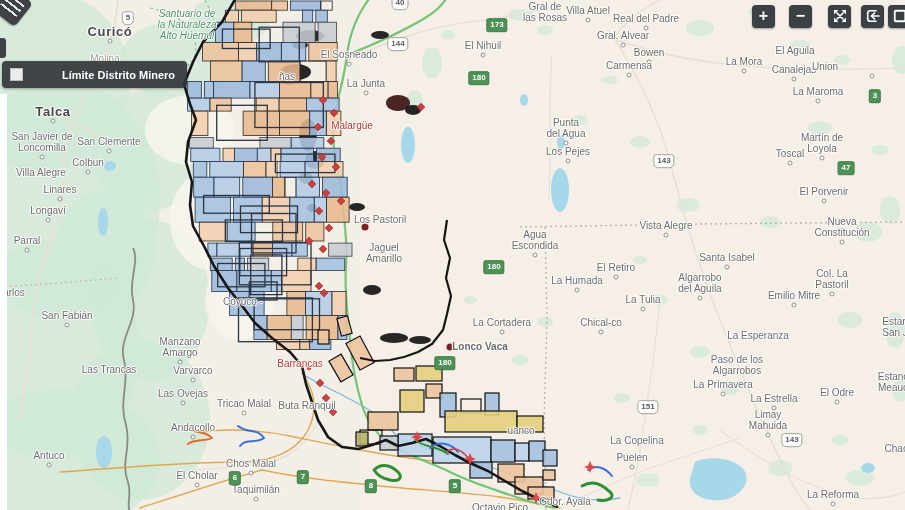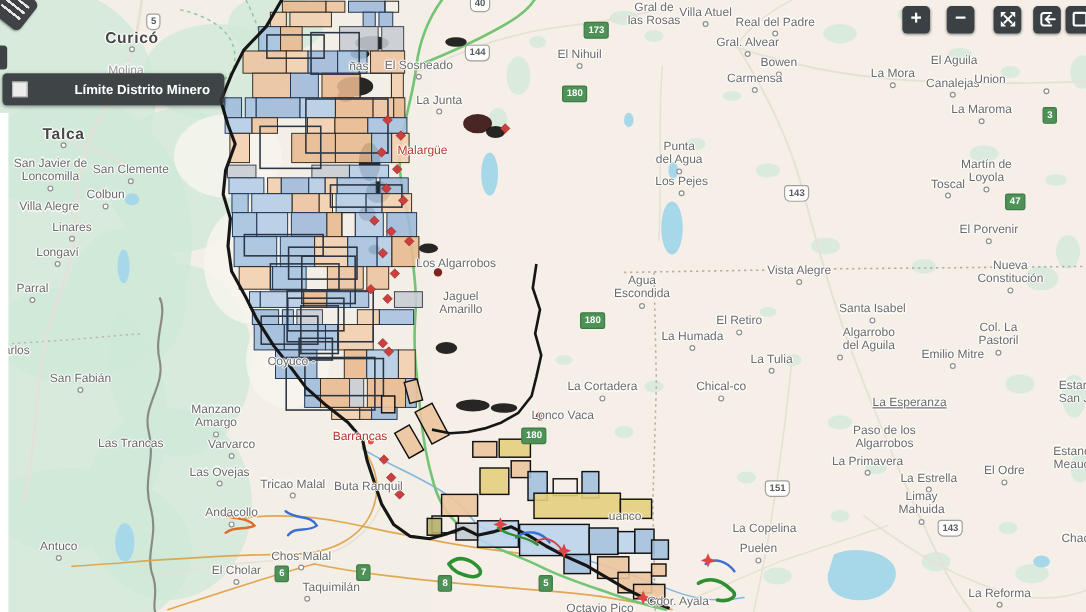--- a/index.html
+++ b/index.html
@@ -396,20 +396,23 @@
         <circle cx="794" cy="305" r="2" fill="#fff" stroke="#8f8f8f" stroke-width="1"></circle>
         <circle cx="723" cy="394" r="2" fill="#fff" stroke="#8f8f8f" stroke-width="1"></circle>
         <circle cx="774" cy="408" r="2" fill="#fff" stroke="#8f8f8f" stroke-width="1"></circle>
         <circle cx="837" cy="402" r="2" fill="#fff" stroke="#8f8f8f" stroke-width="1"></circle>
         <circle cx="768" cy="435" r="2" fill="#fff" stroke="#8f8f8f" stroke-width="1"></circle>
         <circle cx="632" cy="467" r="2" fill="#fff" stroke="#8f8f8f" stroke-width="1"></circle>
         <circle cx="833" cy="504" r="2" fill="#fff" stroke="#8f8f8f" stroke-width="1"></circle>
       </g>
     </svg>
   <div id="labels">
+      <div class="lbl park" style="left: 187px; top: 25px;">Santuario de
+la Naturaleza
+Alto Huemul</div>
       <div class="lbl city" style="left: 110px; top: 32px;">Curicó</div>
       <div class="lbl faint" style="left: 105px; top: 59px;">Molina</div>
       <div class="lbl city" style="left: 53px; top: 112px;">Talca</div>
       <div class="lbl town" style="left: 42px; top: 142px;">San Javier de
 Loncomilla</div>
       <div class="lbl town" style="left: 109px; top: 142px;">San Clemente</div>
       <div class="lbl town" style="left: 88px; top: 163px;">Colbun</div>
       <div class="lbl town" style="left: 41px; top: 173px;">Villa Alegre</div>
       <div class="lbl town" style="left: 60px; top: 190px;">Linares</div>
       <div class="lbl town" style="left: 48px; top: 211px;">Longaví</div>
@@ -419,28 +422,28 @@
       <div class="lbl town" style="left: 74px; top: 370px; margin-left: 35px;">Las Trancas</div>
       <div class="lbl town" style="left: 49px; top: 456px;">Antuco</div>
       <div class="lbl town" style="left: 180px; top: 347px;">Manzano
 Amargo</div>
       <div class="lbl town" style="left: 193px; top: 371px;">Varvarco</div>
       <div class="lbl town" style="left: 183px; top: 394px;">Las Ovejas</div>
       <div class="lbl town" style="left: 244px; top: 404px;">Tricao Malal</div>
       <div class="lbl town" style="left: 193px; top: 428px;">Andacollo</div>
       <div class="lbl town" style="left: 251px; top: 464px;">Chos Malal</div>
       <div class="lbl town" style="left: 197px; top: 476px;">El Cholar</div>
-      <div class="lbl town" style="left: 256px; top: 490px; margin-left: 20px;">Taquimilán</div>
+      <div class="lbl town" style="left: 256px; top: 490px;">Taquimilán</div>
       <div class="lbl town" style="left: 307px; top: 406px;">Buta Ranquil</div>
       <div class="lbl red" style="left: 300px; top: 364px;">Barrancas</div>
       <div class="lbl town" style="left: 349px; top: 55px;">El Sosneado</div>
       <div class="lbl town" style="left: 366px; top: 84px;">La Junta</div>
-      <div class="lbl town" style="left: 287px; top: 56px; padding-left: 24px;">ñas</div>
+      <div class="lbl town" style="left: 287px; top: 77px;">ñas</div>
       <div class="lbl red" style="left: 352px; top: 126px;">Malargüe</div>
-      <div class="lbl town" style="left: 380px; top: 220px;">Los Algarrobos</div>
+      <div class="lbl town" style="left: 380px; top: 220px;">Los Pastoril</div>
       <div class="lbl town" style="left: 384px; top: 253px;">Jaguel
 Amarillo</div>
       <div class="lbl town" style="left: 243px; top: 302px;">Coyuco -</div>
       <div class="lbl town" style="left: 483px; top: 46px;">El Nihuil</div>
       <div class="lbl town" style="left: 545px; top: 12px;">Gral de
 las Rosas</div>
       <div class="lbl town" style="left: 588px; top: 11px;">Villa Atuel</div>
       <div class="lbl town" style="left: 646px; top: 19px;">Real del Padre</div>
       <div class="lbl town" style="left: 623px; top: 36px;">Gral. Alvear</div>
       <div class="lbl town" style="left: 649px; top: 53px;">Bowen</div>
@@ -461,27 +464,27 @@
 Constitución</div>
       <div class="lbl town" style="left: 666px; top: 226px;">Vista Alegre</div>
       <div class="lbl town" style="left: 535px; top: 240px;">Agua
 Escondida</div>
       <div class="lbl town" style="left: 727px; top: 258px;">Santa Isabel</div>
       <div class="lbl town" style="left: 616px; top: 268px;">El Retiro</div>
       <div class="lbl town" style="left: 577px; top: 281px; text-align: right;">La Humada</div>
       <div class="lbl town" style="left: 643px; top: 300px;">La Tulia</div>
       <div class="lbl town" style="left: 601px; top: 323px;">Chical-co</div>
       <div class="lbl town" style="left: 502px; top: 323px;">La Cortadera</div>
-      <div class="lbl town" style="left: 469px; top: 347px;">Lonco Vaca</div>
-      <div class="lbl town" style="left: 700px; top: 283px; margin-left: 24px;">Algarrobo
+      <div class="lbl town" style="left: 480px; top: 347px; font-weight: bold;">Lonco Vaca</div>
+      <div class="lbl town" style="left: 700px; top: 283px;">Algarrobo
 del Aguila</div>
       <div class="lbl town" style="left: 832px; top: 279px;">Col. La
 Pastoril</div>
       <div class="lbl town" style="left: 794px; top: 296px;">Emilio Mitre</div>
-      <div class="lbl town" style="left: 758px; top: 336px; text-decoration: underline;">La Esperanza</div>
+      <div class="lbl town" style="left: 758px; top: 336px;">La Esperanza</div>
       <div class="lbl town" style="left: 737px; top: 365px;">Paso de los
 Algarrobos</div>
       <div class="lbl town" style="left: 723px; top: 385px;">La Primavera</div>
       <div class="lbl town" style="left: 774px; top: 399px;">La Estrella</div>
       <div class="lbl town" style="left: 837px; top: 393px;">El Odre</div>
       <div class="lbl town" style="left: 768px; top: 420px;">Limay
 Mahuida</div>
       <div class="lbl town" style="left: 637px; top: 441px;">La Copelina</div>
       <div class="lbl town" style="left: 632px; top: 458px;">Puelen</div>
       <div class="lbl town" style="left: 833px; top: 495px;">La Reforma</div>

